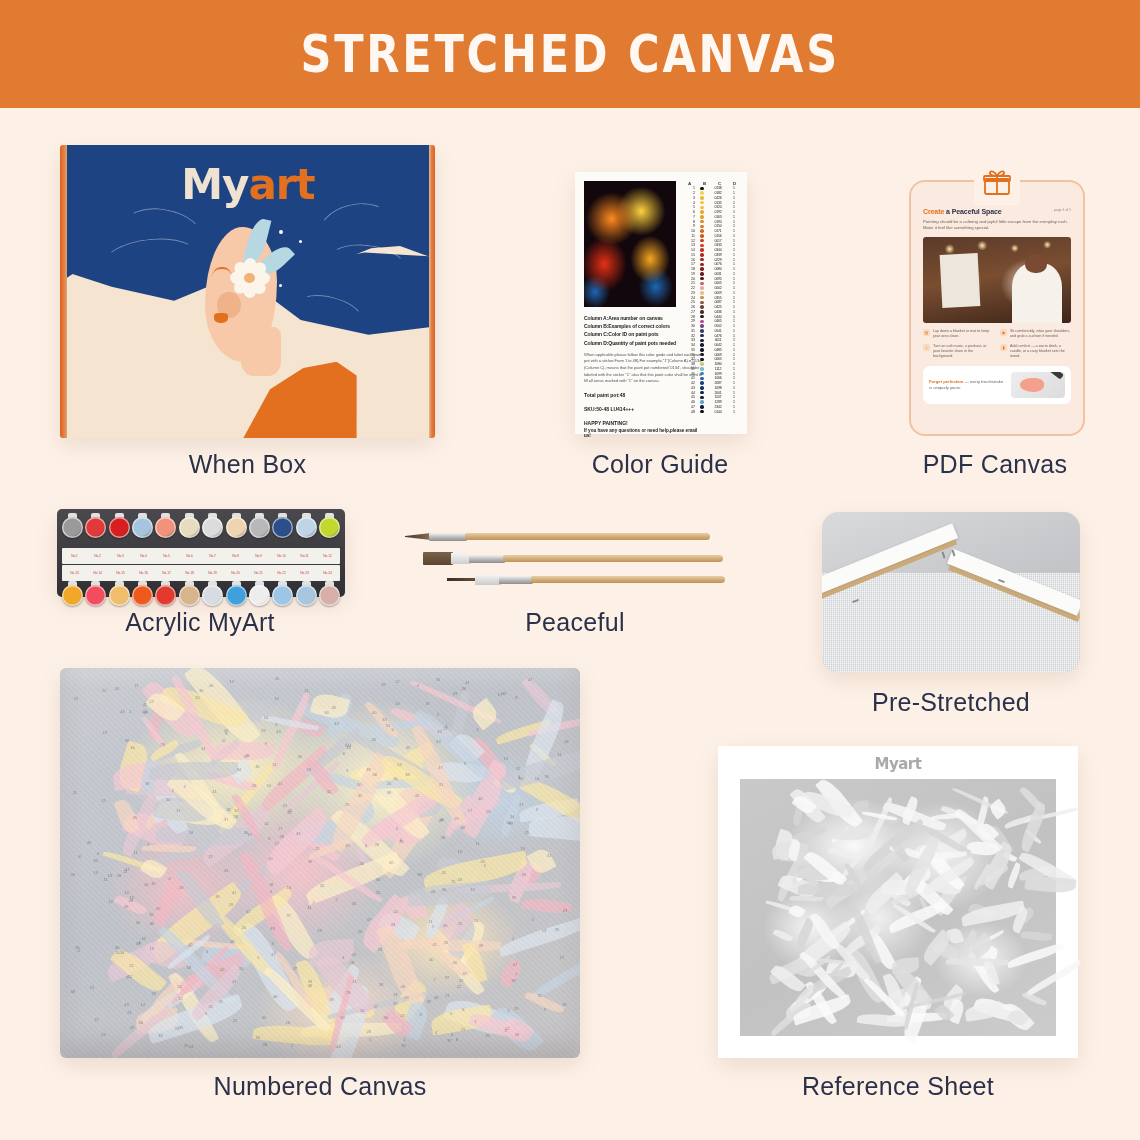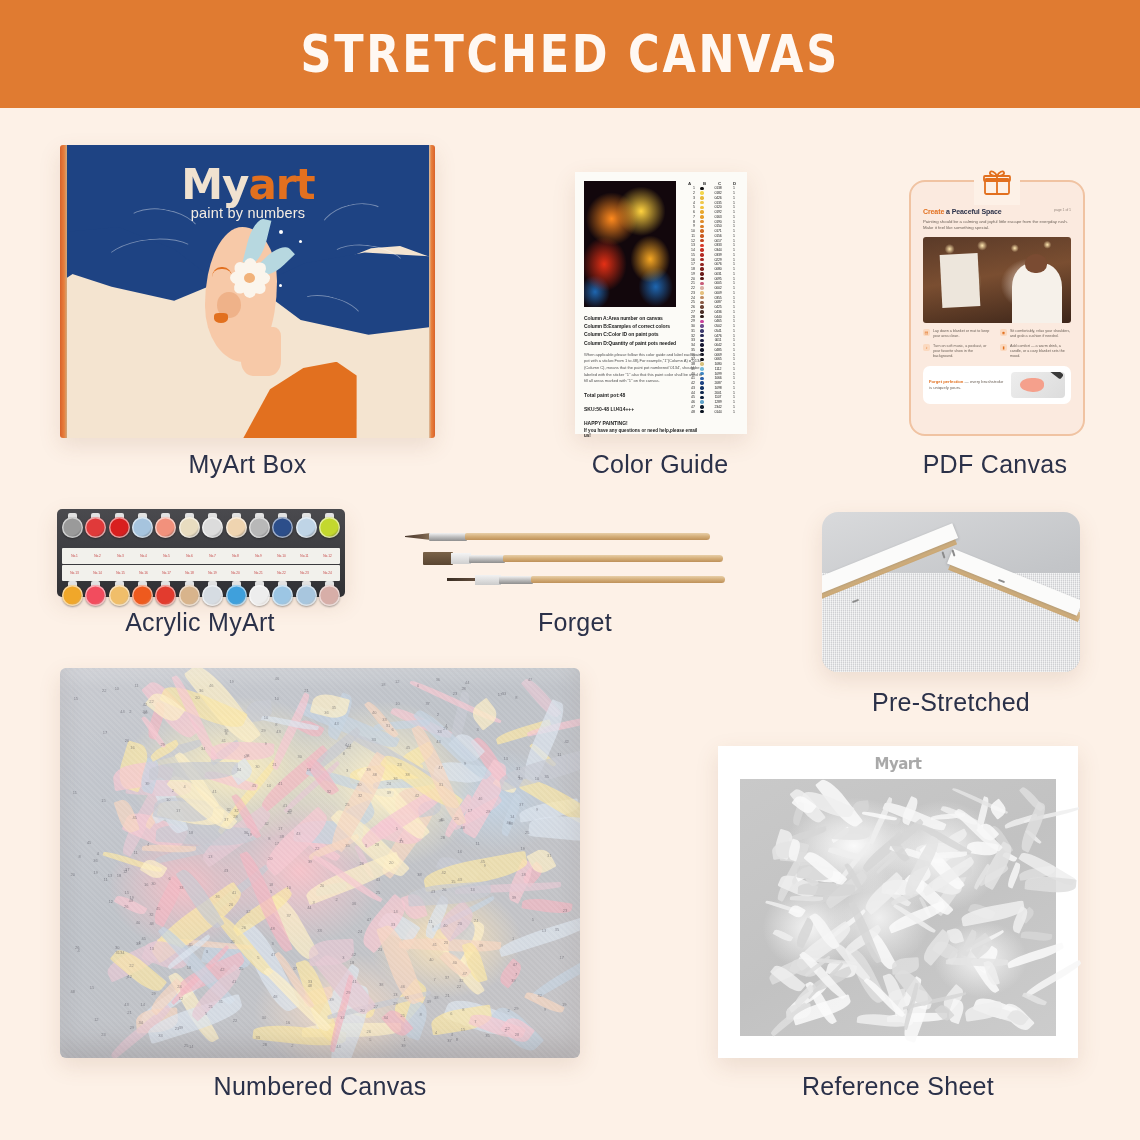--- a/index.html
+++ b/index.html
@@ -259,26 +259,25 @@
       <div class="petal" style="transform:translate(-50%,0) rotate(180deg);"></div>
       <div class="petal" style="transform:translate(-50%,0) rotate(225deg);"></div>
       <div class="petal" style="transform:translate(-50%,0) rotate(270deg);"></div>
       <div class="petal" style="transform:translate(-50%,0) rotate(315deg);"></div>
       <div class="flower-core"></div>
     </div>
 
     <div class="box-logo">
       <span class="logo-my">My</span><span class="logo-art">art</span>
     </div>
-    <div class="box-sub">paint by numbers</div>
   </div>
   <div class="box-left-edge"></div>
   <div class="box-right-edge"></div>
 </div>
-<div class="cap" style="left:60px;top:450px;width:375px;">MyArt Box</div>
+<div class="cap" style="left:60px;top:450px;width:375px;">When Box</div>
 
 <div class="card shadow-soft">
   <div class="card-art"></div>
 
   <div class="card-tbl">
     <div class="tbl-head">
       <span>A</span>
       <span>B</span>
       <span>C</span>
       <span>D</span>
@@ -884,21 +883,21 @@
     <div class="ferrule" style="left:46px;width:36px;"></div>
     <div class="handle" style="left:80px;width:220px;"></div>
   </div>
   <div class="brush" style="left:42px;top:51px;width:278px;">
     <div class="bristle" style="left:0;width:34px;height:3px;top:2px;background:linear-gradient(90deg,#3A2E24,#6B5442);"></div>
     <div class="bristle" style="left:28px;width:26px;height:10px;top:-1.5px;background:linear-gradient(180deg,#F2F2F2,#CBCBCB);"></div>
     <div class="ferrule" style="left:52px;width:34px;"></div>
     <div class="handle" style="left:84px;width:194px;"></div>
   </div>
 </div>
-<div class="cap" style="left:430px;top:608px;width:290px;">Forget</div>
+<div class="cap" style="left:430px;top:608px;width:290px;">Peaceful</div>
 
 <div class="stretch shadow-soft">
   <div class="sf-face"></div>
 
   <div class="sf-wood" style="left:-4px;top:78px;width:148px;height:10px;transform:rotate(-22deg);transform-origin:0 50%;"></div>
   <div class="sf-bar" style="left:-4px;top:66px;width:148px;height:16px;transform:rotate(-22deg);transform-origin:0 50%;"></div>
 
   <div class="sf-wood" style="left:128px;top:48px;width:140px;height:10px;transform:rotate(22deg);transform-origin:0 50%;"></div>
   <div class="sf-bar" style="left:128px;top:36px;width:140px;height:16px;transform:rotate(22deg);transform-origin:0 50%;"></div>
   <div class="staple" style="left:30px;top:88px;transform:rotate(-22deg);"></div>

